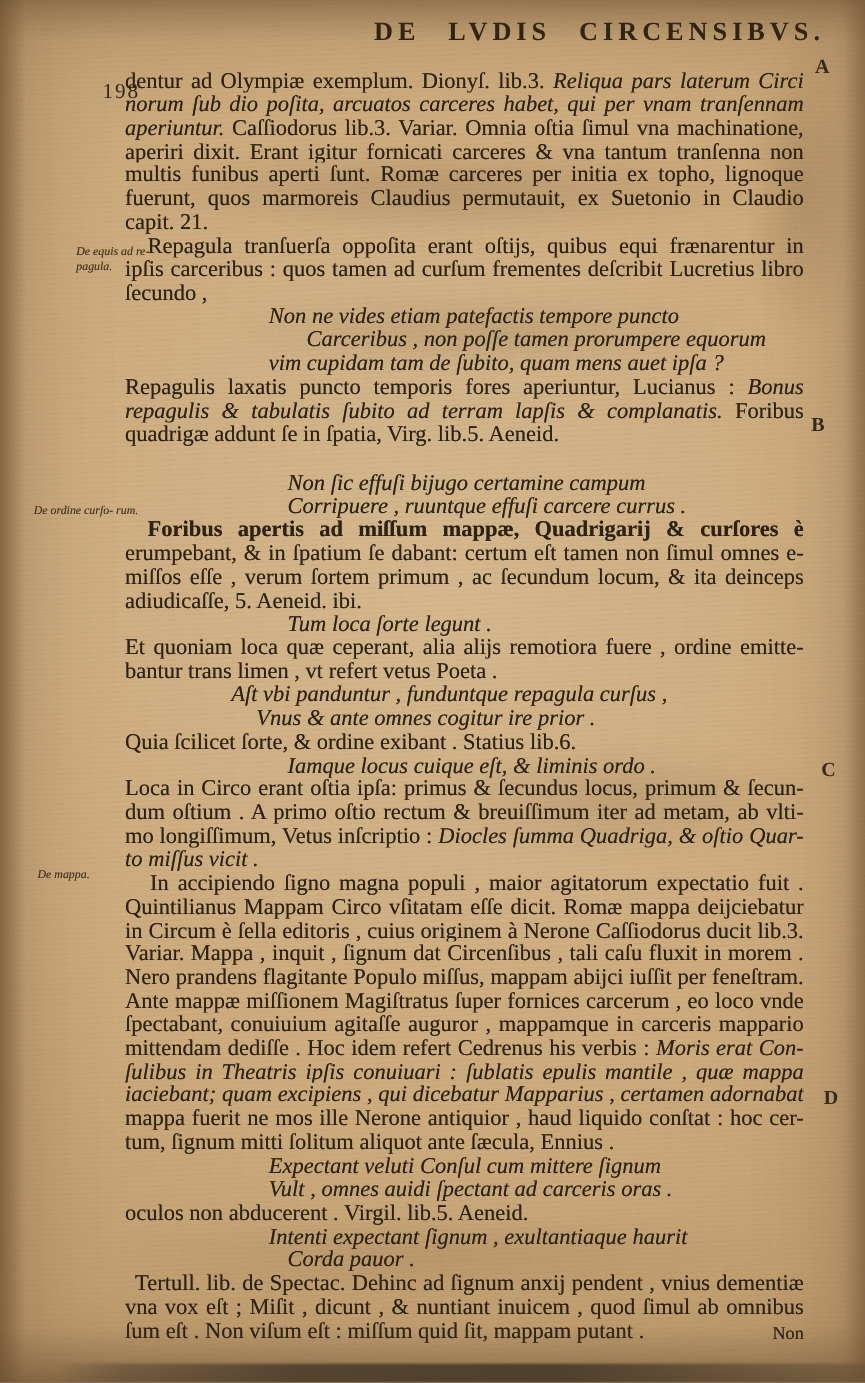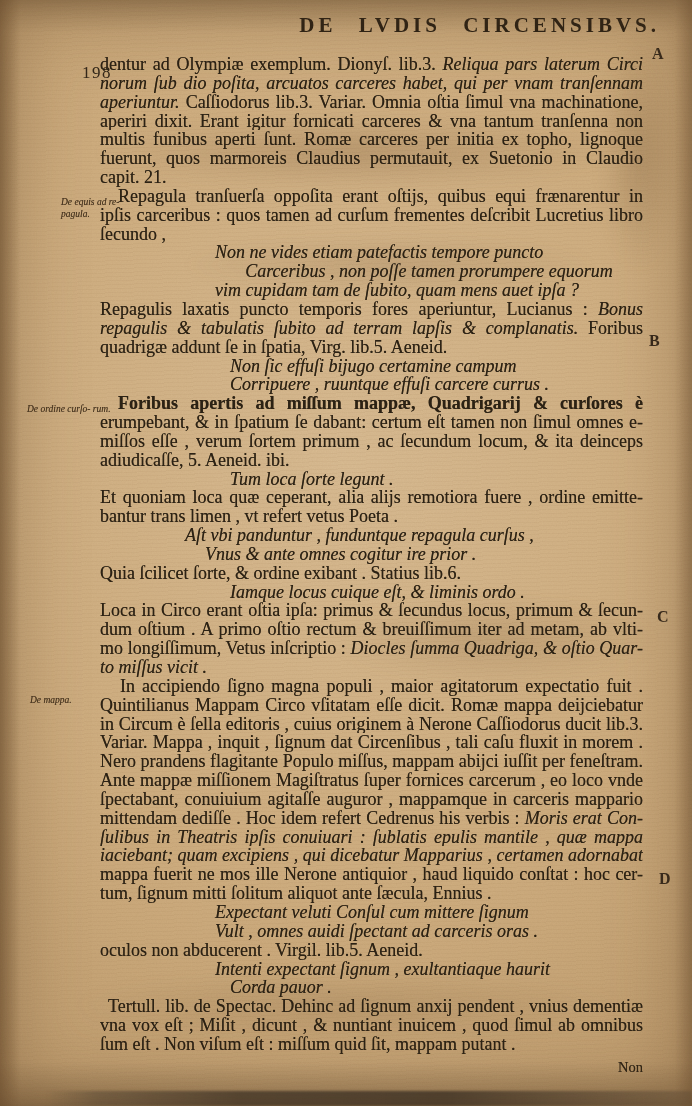--- a/index.html
+++ b/index.html
@@ -67,21 +67,21 @@
       <div class="line"><span>capit. 21.</span></div>
       <div class="line j" style="padding-left: 18px;"><span>Repagula tranſuerſa oppoſita erant oſtijs, quibus equi frænarentur in</span></div>
       <div class="line j"><span>ipſis carceribus : quos tamen ad curſum frementes deſcribit Lucretius libro</span></div>
       <div class="line"><span>ſecundo ,</span></div>
       <div class="line" style="padding-left: 115px;"><span class="it">Non ne vides etiam patefactis tempore puncto</span></div>
       <div class="line" style="padding-left: 115px; text-align: center;"><span class="it">Carceribus , non poſſe tamen prorumpere equorum</span></div>
       <div class="line" style="padding-left: 115px;"><span class="it">vim cupidam tam de ſubito, quam mens auet ipſa ?</span></div>
       <div class="line j"><span>Repagulis laxatis puncto temporis fores aperiuntur, Lucianus : </span><span class="it">Bonus curſor,</span></div>
       <div class="line j"><span class="it">repagulis &amp; tabulatis ſubito ad terram lapſis &amp; complanatis. </span><span>Foribus apertis</span></div>
       <div class="line"><span>quadrigæ addunt ſe in ſpatia, Virg. lib.5. Aeneid.</span></div>
-      <div class="line" style="padding-left: 130px;"><span class="it">Non ſic effuſi bijugo certamine campum</span></div>
+      <div class="line" style="padding-left: 130px; margin-top: 20px;"><span class="it">Non ſic effuſi bijugo certamine campum</span></div>
       <div class="line" style="padding-left: 130px;"><span class="it">Corripuere , ruuntque effuſi carcere currus .</span></div>
       <div class="line j" style="padding-left: 18px; font-weight: bold;"><span>Foribus apertis ad miſſum mappæ, Quadrigarij &amp; curſores è carceribus</span></div>
       <div class="line j"><span>erumpebant, &amp; in ſpatium ſe dabant: certum eſt tamen non ſimul omnes e-</span></div>
       <div class="line j"><span>miſſos eſſe , verum ſortem primum , ac ſecundum locum, &amp; ita deinceps</span></div>
       <div class="line"><span>adiudicaſſe, 5. Aeneid. ibi.</span></div>
       <div class="line" style="padding-left: 130px;"><span class="it">Tum loca ſorte legunt .</span></div>
       <div class="line j"><span>Et quoniam loca quæ ceperant, alia alijs remotiora fuere , ordine emitte-</span></div>
       <div class="line"><span>bantur trans limen , vt refert vetus Poeta .</span></div>
       <div class="line" style="padding-left: 85px;"><span class="it">Aſt vbi panduntur , funduntque repagula curſus ,</span></div>
       <div class="line" style="padding-left: 105px;"><span class="it">Vnus &amp; ante omnes cogitur ire prior .</span></div>

